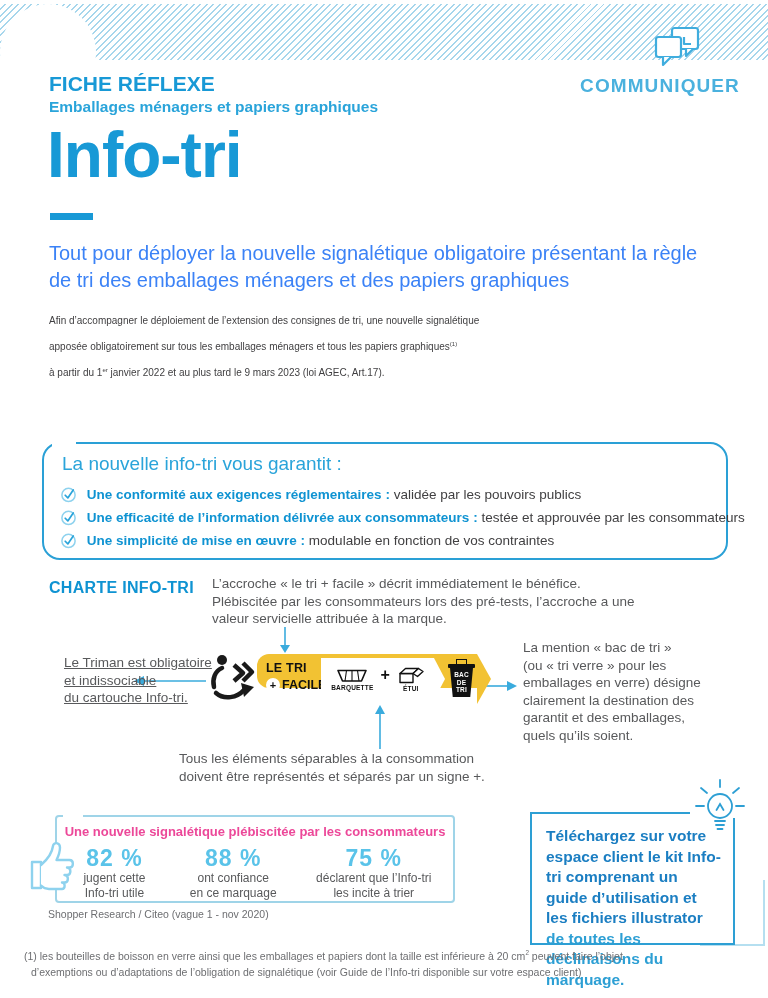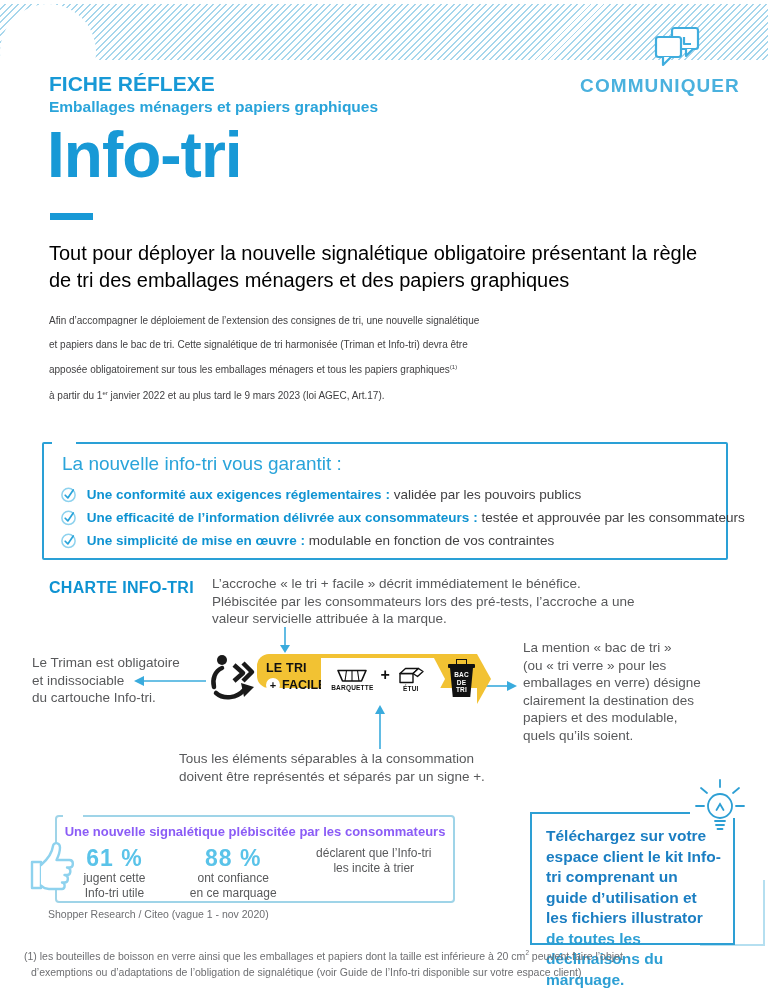--- a/index.html
+++ b/index.html
@@ -14,25 +14,25 @@
   .logo-mask{left:628px;top:-14px;width:96px;height:96px;border-radius:50%;background:#fff;}
 
   .brand-text{left:578px;top:75px;width:164px;text-align:center;font-size:19px;font-weight:700;
               letter-spacing:1.1px;color:#4ab1de;}
 
   .kicker{left:49px;top:72px;font-size:21px;font-weight:700;color:#1899d6;}
   .tagline{left:49px;top:98px;font-size:15.5px;color:#2aa4da;font-weight:bold;}
   .big-title{left:47px;top:118px;font-size:64px;font-weight:700;letter-spacing:-1px;color:#1899d6;}
   .title-dash{left:50px;top:213px;width:43px;height:7px;background:#1899d6;}
 
-  .lead{left:49px;top:240px;font-size:20px;line-height:26.5px;color:#000000;}
+  .lead{left:49px;top:240px;font-size:20px;line-height:26.5px;color:#3b82f6;}
   .intro{left:49px;top:309px;font-size:10px;line-height:23.6px;color:#414042;}
   sup{font-size:60%;}
 
-  .g-box{left:42px;top:442px;width:682px;height:114px;border:2px solid #2aa0d6;border-radius:2px;}
+  .g-box{left:42px;top:442px;width:682px;height:114px;border:2px solid #2aa0d6;border-radius:18px;}
   .g-gap{position:absolute;left:8px;top:-4px;width:24px;height:8px;background:#fff;}
   .g-title{position:absolute;left:18px;top:9px;font-size:19px;color:#2aa4da;}
   .g-rows{position:absolute;left:16px;top:42px;}
   .g-row{font-size:13.5px;line-height:16px;margin-bottom:6px;white-space:nowrap;}
   .g-row svg{vertical-align:-4px;margin-right:6px;}
   .g-label{font-weight:700;color:#0f93d2;}
   .g-text{color:#414042;}
 
   .charte-h{left:49px;top:579px;font-size:16px;font-weight:700;letter-spacing:.3px;color:#0f93d2;}
   .note{font-size:13.5px;line-height:17.5px;color:#58595b;}
@@ -60,21 +60,21 @@
   .bin-lid{width:27px;height:4px;background:#111;border-radius:1px;}
   .bin-body{width:23px;height:29px;margin:0 auto;background:#111;border-radius:0 0 2px 2px;
             clip-path:polygon(0 0,100% 0,88% 100%,12% 100%);
             color:#fff;font-size:6.5px;font-weight:700;text-align:center;line-height:7.5px;
             padding-top:3px;box-sizing:border-box;letter-spacing:.2px;}
 
   
   .s-box{left:55px;top:815px;width:396px;height:84px;border:2px solid #9fd4e8;border-radius:4px;}
   .s-gap{position:absolute;left:6px;top:-4px;width:20px;height:8px;background:#fff;}
   .s-title{position:absolute;left:0;top:7px;width:100%;text-align:center;font-size:13px;
-           font-weight:700;color:#8b5cf6;white-space:nowrap;}
+           font-weight:700;color:#ec4899;white-space:nowrap;}
   .s-row{position:absolute;left:0;top:29px;width:100%;display:flex;}
   .s-col{text-align:center;}
   .s-col:nth-child(1){width:29%;} .s-col:nth-child(2){width:31%;} .s-col:nth-child(3){width:40%;}
   .s-val{font-size:23px;font-weight:700;letter-spacing:1px;color:#5ac3e9;line-height:25px;}
   .s-lab{font-size:12px;line-height:15px;color:#58595b;}
   .thumb-patch{left:50px;top:845px;width:12px;height:44px;background:#fff;}
   .source{left:48px;top:908px;font-size:10.5px;line-height:13.5px;color:#6d6e71;}
 
   
   .d-box{left:530px;top:812px;width:205px;height:133px;border:2px solid #2d9fd4;box-sizing:border-box;}
@@ -112,21 +112,20 @@
   <div class="abs big-title nowrap">Info-tri</div>
   <div class="abs title-dash"></div>
 
   <div class="abs lead">
     <div class="nowrap">Tout pour déployer la nouvelle signalétique obligatoire présentant la règle</div>
     <div class="nowrap">de tri des emballages ménagers et des papiers graphiques</div>
   </div>
 
   <div class="abs intro">
     <div class="nowrap">Afin d’accompagner le déploiement de l’extension des consignes de tri, une nouvelle signalétique</div>
-    <div class="nowrap">et papiers dans le bac de tri. Cette signalétique de tri harmonisée (Triman et Info-tri) devra être</div>
     <div class="nowrap"><span>apposée obligatoirement sur tous les emballages ménagers et tous les papiers graphiques</span><sup>(1)</sup></div>
     <div class="nowrap"><span>à partir du 1</span><sup>er</sup><span> janvier 2022 et au plus tard le 9 mars 2023 (loi AGEC, Art.17).</span></div>
   </div>
 
   <div class="abs g-box">
     <div class="g-gap"></div>
     <div class="g-title nowrap">La nouvelle info-tri vous garantit :</div>
     <div class="g-rows">
       <div class="g-row">
         <svg width="17" height="17" viewBox="0 0 18 18">
@@ -223,53 +222,54 @@
         <div class="bin-body">
           <div>BAC</div>
           <div>DE</div>
           <div>TRI</div>
         </div>
       </div>
     </div>
     <div class="c-tip"></div>
   </div>
 
-  <div class="abs note" style="left:32px;top:654px;">
+  <div class="abs note" style="left:64px;top:654px;text-decoration:underline;">
     <div class="nowrap">Le Triman est obligatoire</div>
     <div class="nowrap">et indissociable</div>
     <div class="nowrap">du cartouche Info-tri.</div>
   </div>
   <div class="abs note" style="left:523px;top:639px;">
     <div class="nowrap">La mention « bac de tri »</div>
     <div class="nowrap">(ou « tri verre » pour les</div>
     <div class="nowrap">emballages en verre) désigne</div>
     <div class="nowrap">clairement la destination des</div>
-    <div class="nowrap">papiers et des modulable,</div>
+    <div class="nowrap">garantit et des emballages,</div>
     <div class="nowrap">quels qu’ils soient.</div>
   </div>
   <div class="abs note" style="left:179px;top:750px;">
     <div class="nowrap">Tous les éléments séparables à la consommation</div>
     <div class="nowrap">doivent être représentés et séparés par un signe +.</div>
   </div>
 
   <div class="abs s-box">
     <div class="s-gap"></div>
     <div class="s-title">Une nouvelle signalétique plébiscitée par les consommateurs</div>
     <div class="s-row">
       <div class="s-col">
-        <div class="s-val">61 %</div>
+        <div class="s-val">82 %</div>
         <div class="s-lab nowrap">jugent cette</div>
         <div class="s-lab nowrap">Info-tri utile</div>
       </div>
       <div class="s-col">
         <div class="s-val">88 %</div>
         <div class="s-lab nowrap">ont confiance</div>
         <div class="s-lab nowrap">en ce marquage</div>
       </div>
       <div class="s-col">
+        <div class="s-val">75 %</div>
         <div class="s-lab nowrap">déclarent que l’Info-tri</div>
         <div class="s-lab nowrap">les incite à trier</div>
       </div>
     </div>
   </div>
   <div class="abs thumb-patch"></div>
   <svg class="abs" style="left:28px;top:836px;" width="54" height="58" viewBox="0 0 54 58">
     <g fill="#fff" stroke="#8ed2ee" stroke-width="2.4" stroke-linejoin="round" stroke-linecap="round">
       <path d="M4 26 h9 v26 H4 z"></path>
       <path d="M13 29 c7-6 11-11 12-19 c.6-4.5 7-3.5 7 1.5 c0 5-2 9.5-3.5 12.5 h13 c4.5 0 4.5 7.5 0 7.5 h-2.5 c4.5 0 4.5 7.5 0 7.5 h-2.5 c4.5 0 4.5 7.5 0 7.5 h-2.5 c3.5 0 3.5 6.5 0 6.5 H21 c-4 0-6.5-2-8-3.5"></path>

